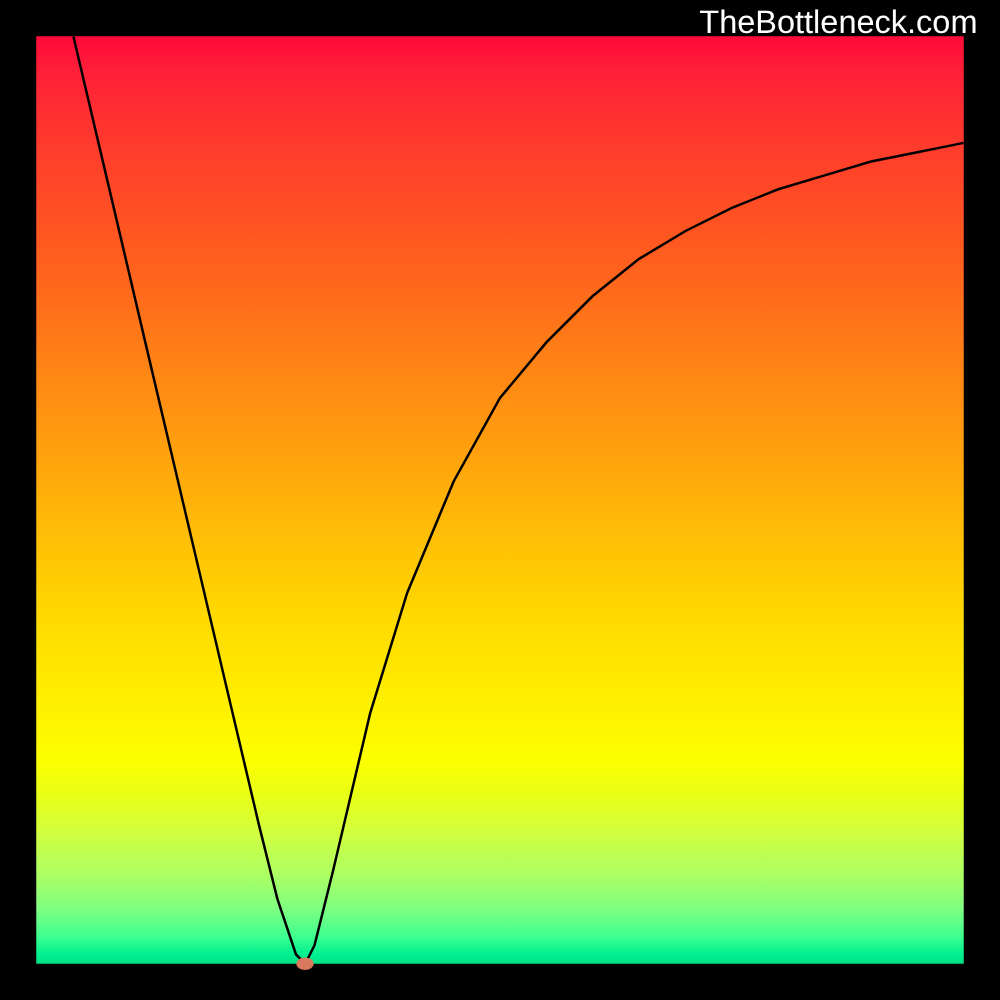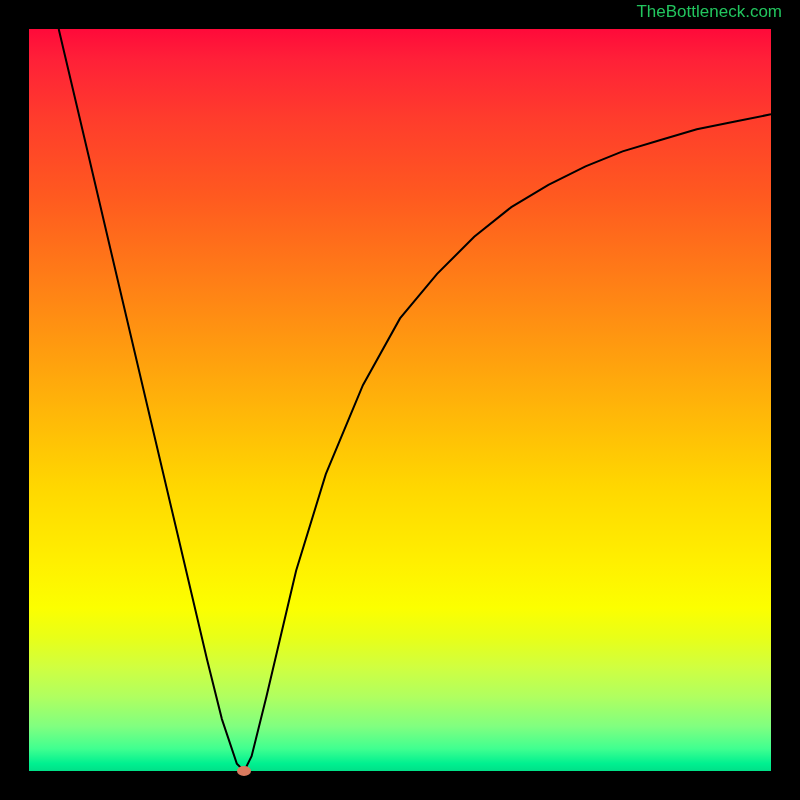--- a/index.html
+++ b/index.html
@@ -8,22 +8,22 @@
     height: 800px;
     background: #000;
     position: relative;
     font-family: Arial, sans-serif;
     overflow: hidden;
   }
   .watermark {
     position: absolute;
     top: 2px;
     right: 18px;
-    color: #22c55e;
-    font-size: 17px;
+    color: #ffffff;
+    font-size: 26px;
     font-weight: normal;
     z-index: 10;
   }
   .plot-area {
     position: absolute;
     left: 29px;
     top: 29px;
     width: 742px;
     height: 742px;
   }

